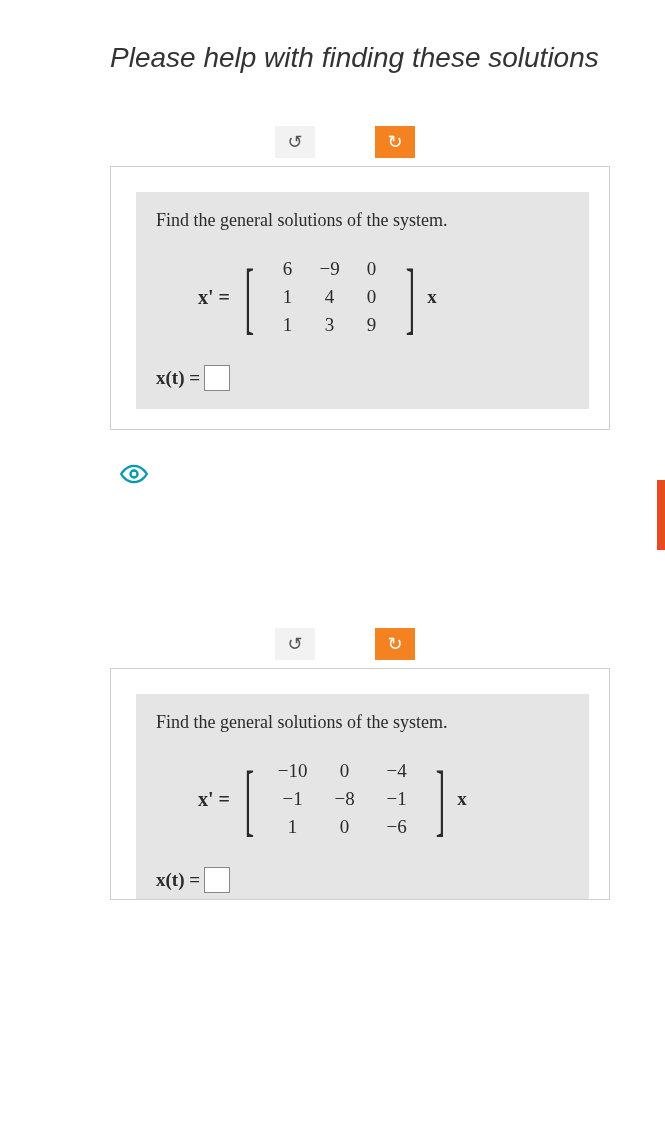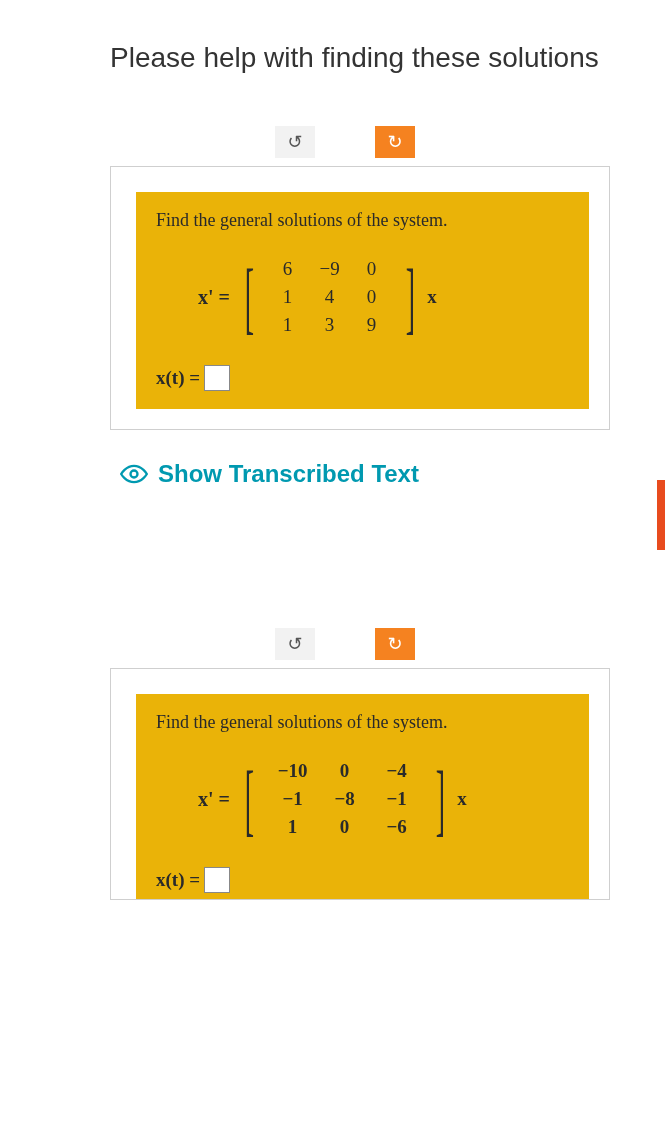--- a/index.html
+++ b/index.html
@@ -15,20 +15,21 @@
     padding: 40px 0 0 0;
     position: relative;
   }
   .question-title {
     font-size: 28px;
     font-weight: 400;
     color: #333;
     margin: 0 0 50px 110px;
     line-height: 1.3;
     max-width: 500px;
+    font-style: italic;
   }
   .problem-block {
     position: relative;
     margin-left: 110px;
     width: 500px;
   }
   .rotate-buttons {
     display: flex;
     gap: 60px;
     justify-content: flex-start;
@@ -51,21 +52,21 @@
   .rotate-btn.cw {
     background: #f58220;
     color: #fff;
   }
   .card {
     border: 1px solid #cfcfcf;
     padding: 25px 15px 20px 20px;
     position: relative;
   }
   .problem-img {
-    background: #eab308;
+    background: #e5e5e5;
     margin: 0 5px;
     padding: 18px 10px 18px 12px;
     font-family: "Times New Roman", serif;
     color: #2a2a2a;
   }
   .problem-heading {
     font-size: 18px;
     margin-bottom: 24px;
     padding-left: 8px;
   }
@@ -98,21 +99,20 @@
     gap: 0;
   }
   .matrix-row span {
     width: 42px;
     text-align: center;
     font-size: 19px;
     line-height: 28px;
   }
   .matrix-row.wide span {
     width: 52px;
-    font-weight: bold;
   }
   .trail-x {
     font-weight: bold;
     font-size: 19px;
     margin-left: 4px;
   }
   .answer-line {
     display: flex;
     align-items: center;
     gap: 4px;
@@ -210,21 +210,20 @@
         </div>
       </div>
     </div>
   </div>
 
   <div class="show-transcribed">
     <svg viewBox="0 0 24 24" fill="none" stroke="#0099b0" stroke-width="2">
       <path d="M1 12s4-7 11-7 11 7 11 7-4 7-11 7S1 12 1 12z"></path>
       <circle cx="12" cy="12" r="3"></circle>
     </svg>
-    <span>Show Transcribed Text</span>
   </div>
 
   <div class="spacer"></div>
 
   <div class="problem-block">
     <div class="rotate-buttons">
       <div class="rotate-btn ccw">↺</div>
       <div class="rotate-btn cw">↻</div>
     </div>
     <div class="second-card">

